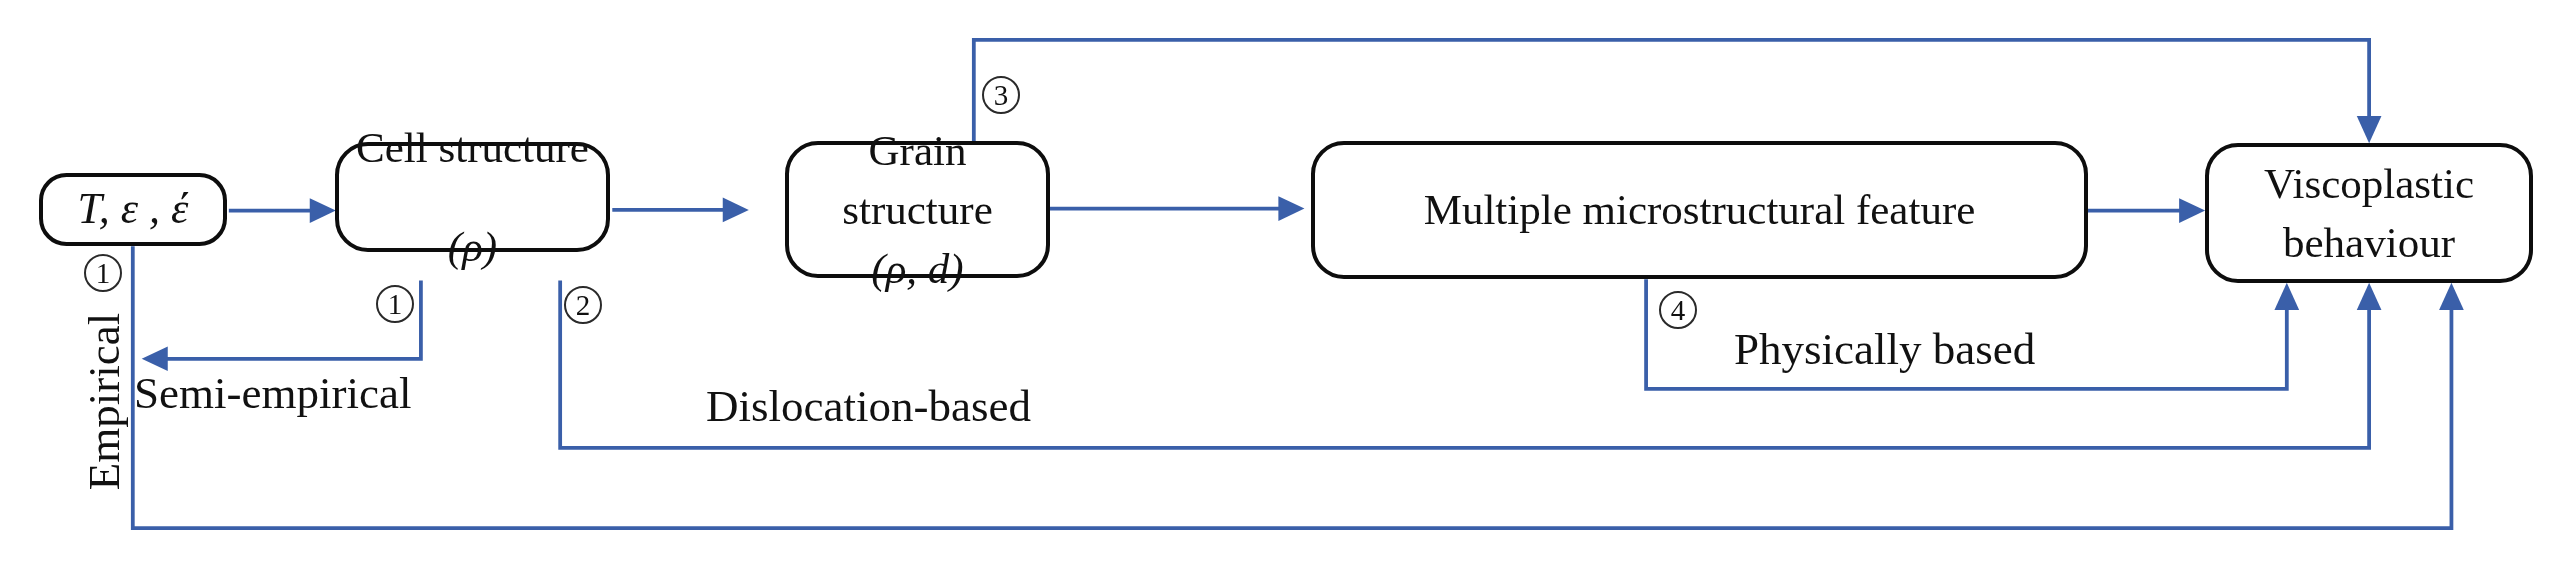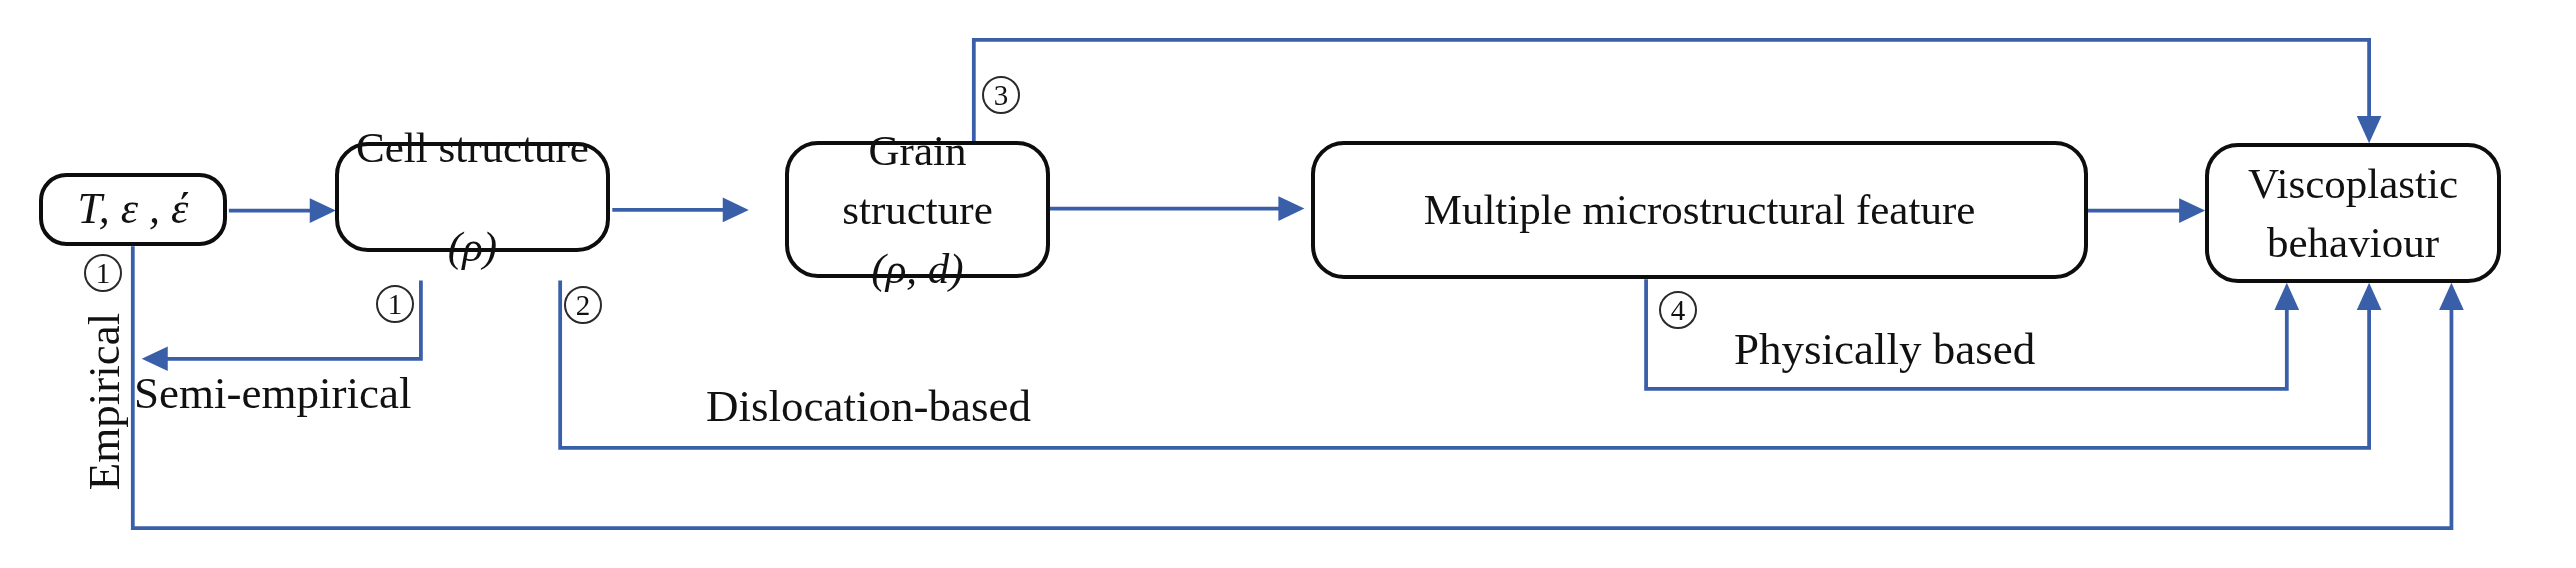--- a/index.html
+++ b/index.html
@@ -103,21 +103,21 @@
 
   <div class="node" style="left:755px;top:141px;width:265px;height:137px;margin-left:30px;">
     <span>Grain structure</span>
     <span class="sub">(ρ, d)</span>
   </div>
 
   <div class="node" style="left:1311px;top:141px;width:777px;height:138px;">
     <span>Multiple microstructural feature</span>
   </div>
 
-  <div class="node" style="left:2205px;top:143px;width:296px;height:140px;">
+  <div class="node" style="left:2205px;top:143px;width:328px;height:140px;">
     <span>Viscoplastic</span>
     <span>behaviour</span>
   </div>
 
   <div class="cnum" style="left:84px;top:254px;">
     <span>1</span>
   </div>
   <div class="cnum" style="left:376px;top:285px;">
     <span>1</span>
   </div>

